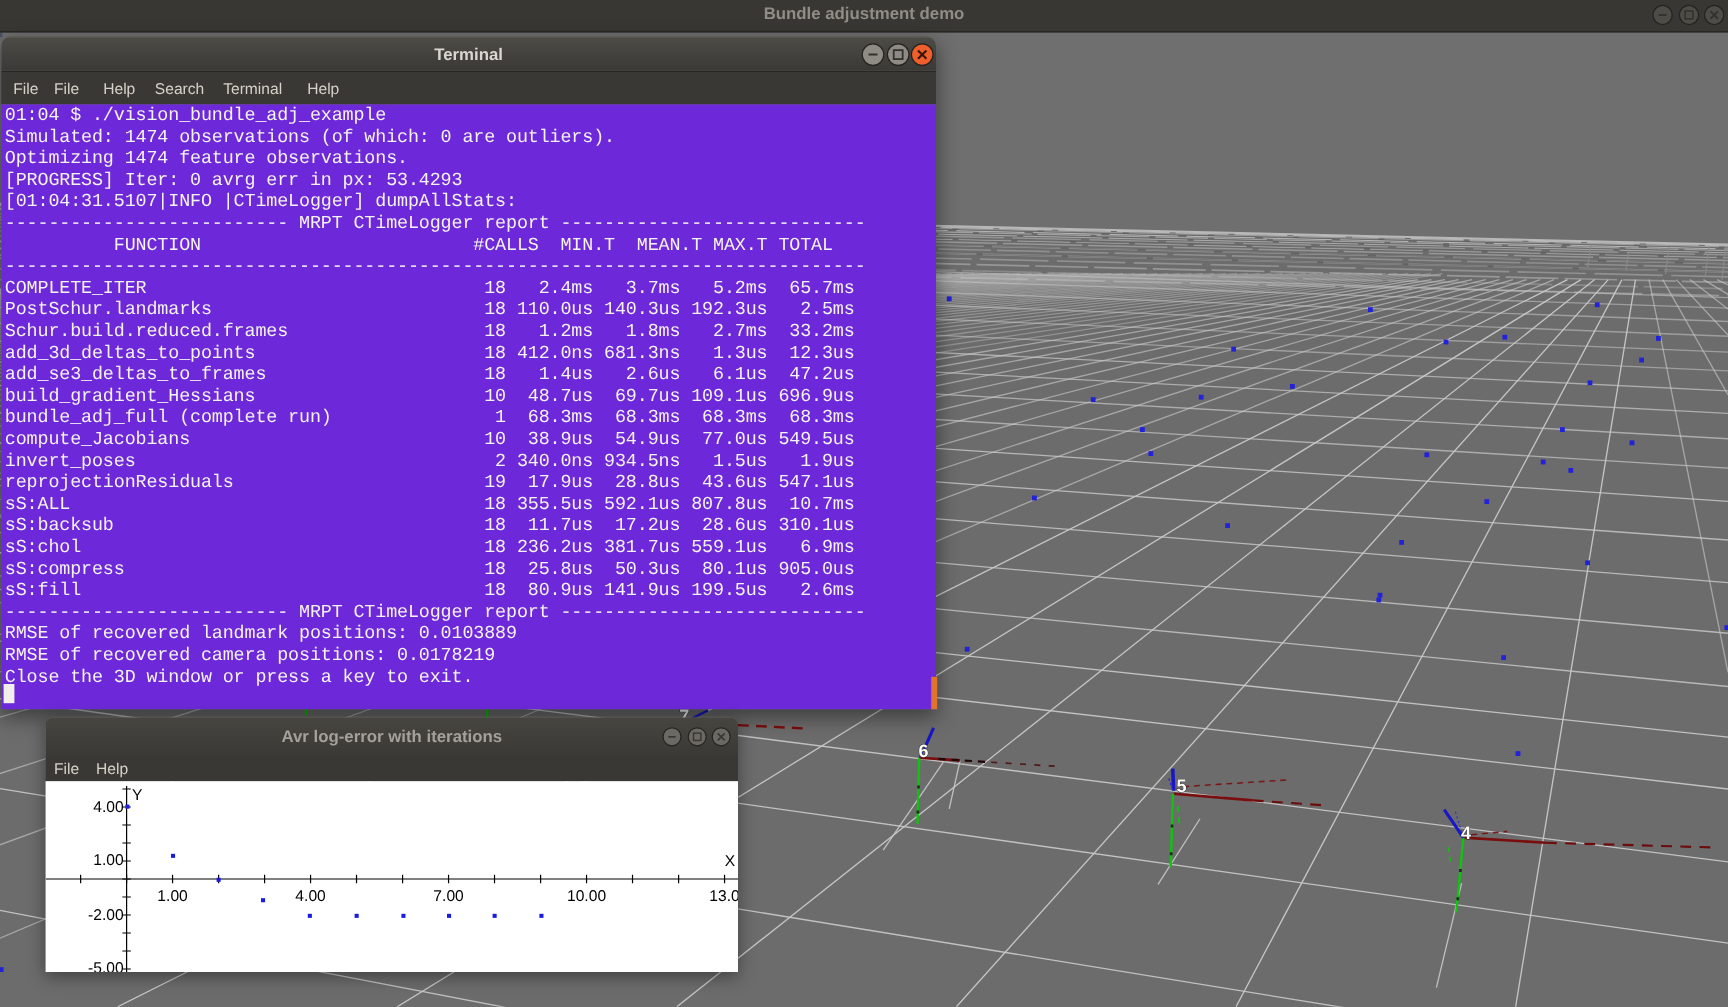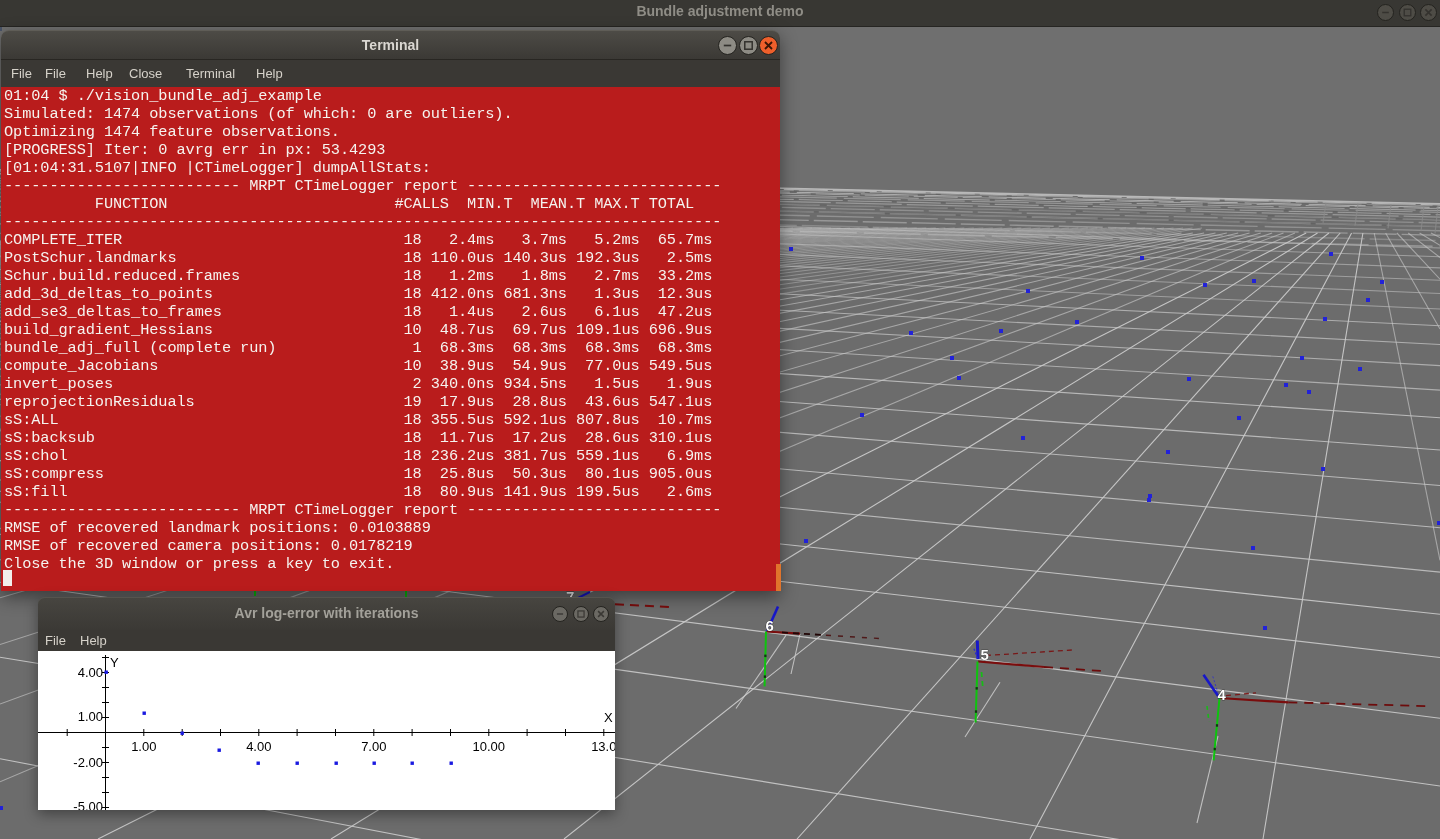--- a/index.html
+++ b/index.html
@@ -5,21 +5,21 @@
 .titlebar { position:absolute; left:0; top:0; width:1440px; height:27px; background:#383733; border-bottom:1px solid #262522; }
 .titlebar .t { position:absolute; left:0; right:0; top:3px; text-align:center; font-size:14px; font-weight:bold; color:#8f8d86; }
 .wbtn { position:absolute; top:4px; width:17px; height:17px; border-radius:50%; border:1px solid #24231f; background:#4e4c46; }
 .wbtn svg, .tbtn svg, .pbtn svg { position:absolute; left:0; top:0; width:100%; height:100%; }
 
 #term { position:absolute; left:1px; top:30px; width:779px; height:561px; border-radius:8px 8px 0 0; box-shadow:0 6px 18px rgba(0,0,0,0.45);padding-left:43px; }
 #term .bar { position:absolute; left:0; top:0; width:100%; height:30px; border-radius:8px 8px 0 0; background:linear-gradient(#4d4b46,#3b3935); border-top:1px solid #5f5d57; border-bottom:1px solid #282622; }
 #term .bar .t { position:absolute; left:0; right:0; top:6px; text-align:center; font-size:14px; font-weight:bold; color:#dad7d2; }
 #term .menu { position:absolute; left:0; top:30px; width:100%; height:27px; background:#3a3834; color:#d6d2ca; font-size:13px; }
 #term .menu span { position:absolute; top:6px; }
-#term .content { position:absolute; left:0; top:57px; width:100%; height:504px; background:#b91c1c; }
+#term .content { position:absolute; left:0; top:57px; width:100%; height:504px; background:#6d28d9; }
 #term pre { position:absolute; left:3px; top:0px; font-family:"Liberation Mono", monospace; font-size:15.3px; line-height:18px; color:#f5f3ef; letter-spacing:-0.1px; }
 #term .cursor { position:absolute; left:2px; top:483px; width:9px; height:16px; background:#f2efeb; }
 #term .sb { position:absolute; right:-1px; top:477px; width:5px; height:27px; background:#e0742c; }
 
 #plot { position:absolute; left:38px; top:597px; width:577px; height:213px; border-radius:7px 7px 0 0; box-shadow:0 4px 14px rgba(0,0,0,0.4); }
 #plot .bar { position:absolute; left:0; top:0; width:100%; height:33px; border-radius:7px 7px 0 0; background:linear-gradient(#474540,#3b3935); border-top:1px solid #56544e; }
 #plot .bar .t { position:absolute; left:0; right:0; top:7px; text-align:center; font-size:14px; font-weight:bold; color:#a3a19a; }
 #plot .menu { position:absolute; left:0; top:33px; width:100%; height:21px; background:#3a3834; color:#d6d2ca; font-size:13px; }
 .pbtn { position:absolute; top:8px; width:16px; height:16px; border-radius:50%; border:1px solid #24231f; background:#6b6963; }
 
@@ -292,21 +292,21 @@
     <div class="tbtn" style="left:758px;background:#ee5f2b">
         <svg viewBox="0 0 16 16">
           <path d="M4.7 4.7 L11.3 11.3 M11.3 4.7 L4.7 11.3" stroke="#3a1505" stroke-width="1.7"></path>
         </svg>
       </div>
   </div>
   <div class="menu">
     <span style="left:10px">File</span>
       <span style="left:44px">File</span>
       <span style="left:85px">Help</span>
-      <span style="left:128px">Close</span>
+      <span style="left:128px">Search</span>
       <span style="left:185px">Terminal</span>
       <span style="left:255px">Help</span>
   </div>
   <div class="content">
       <pre>01:04 $ ./vision_bundle_adj_example
 Simulated: 1474 observations (of which: 0 are outliers).
 Optimizing 1474 feature observations.
 [PROGRESS] Iter: 0 avrg err in px: 53.4293
 [01:04:31.5107|INFO |CTimeLogger] dumpAllStats:
 -------------------------- MRPT CTimeLogger report ----------------------------

